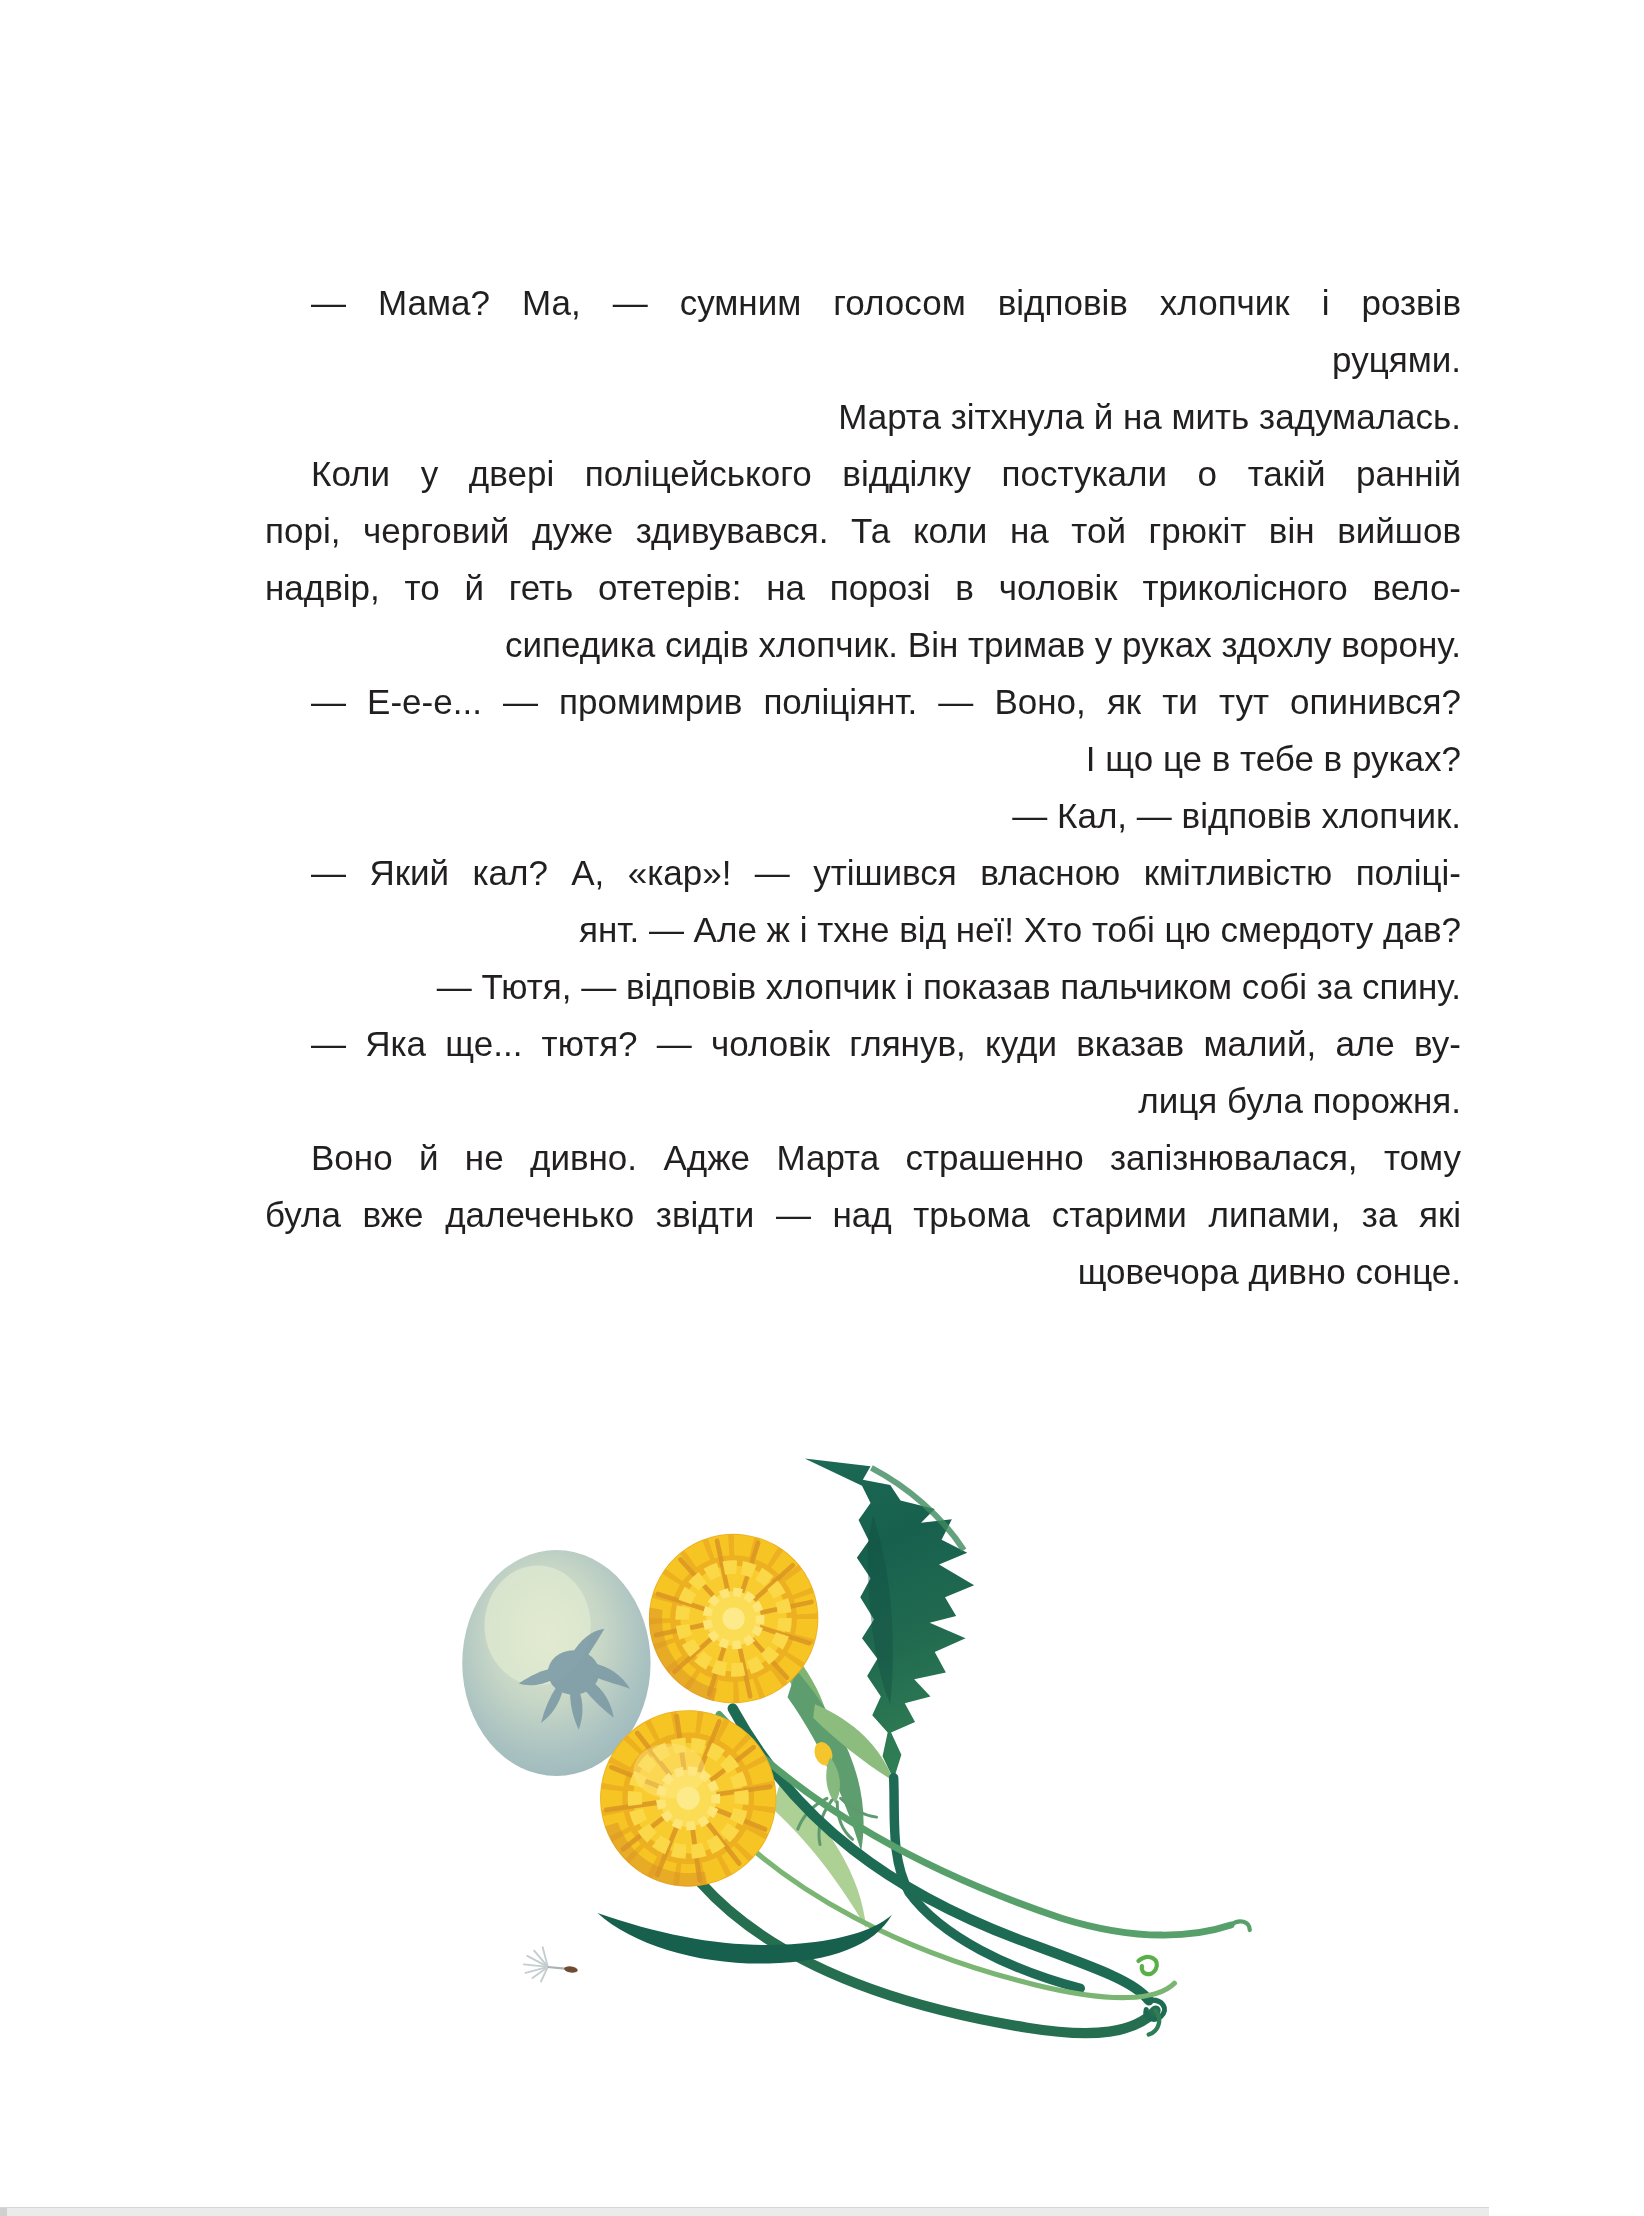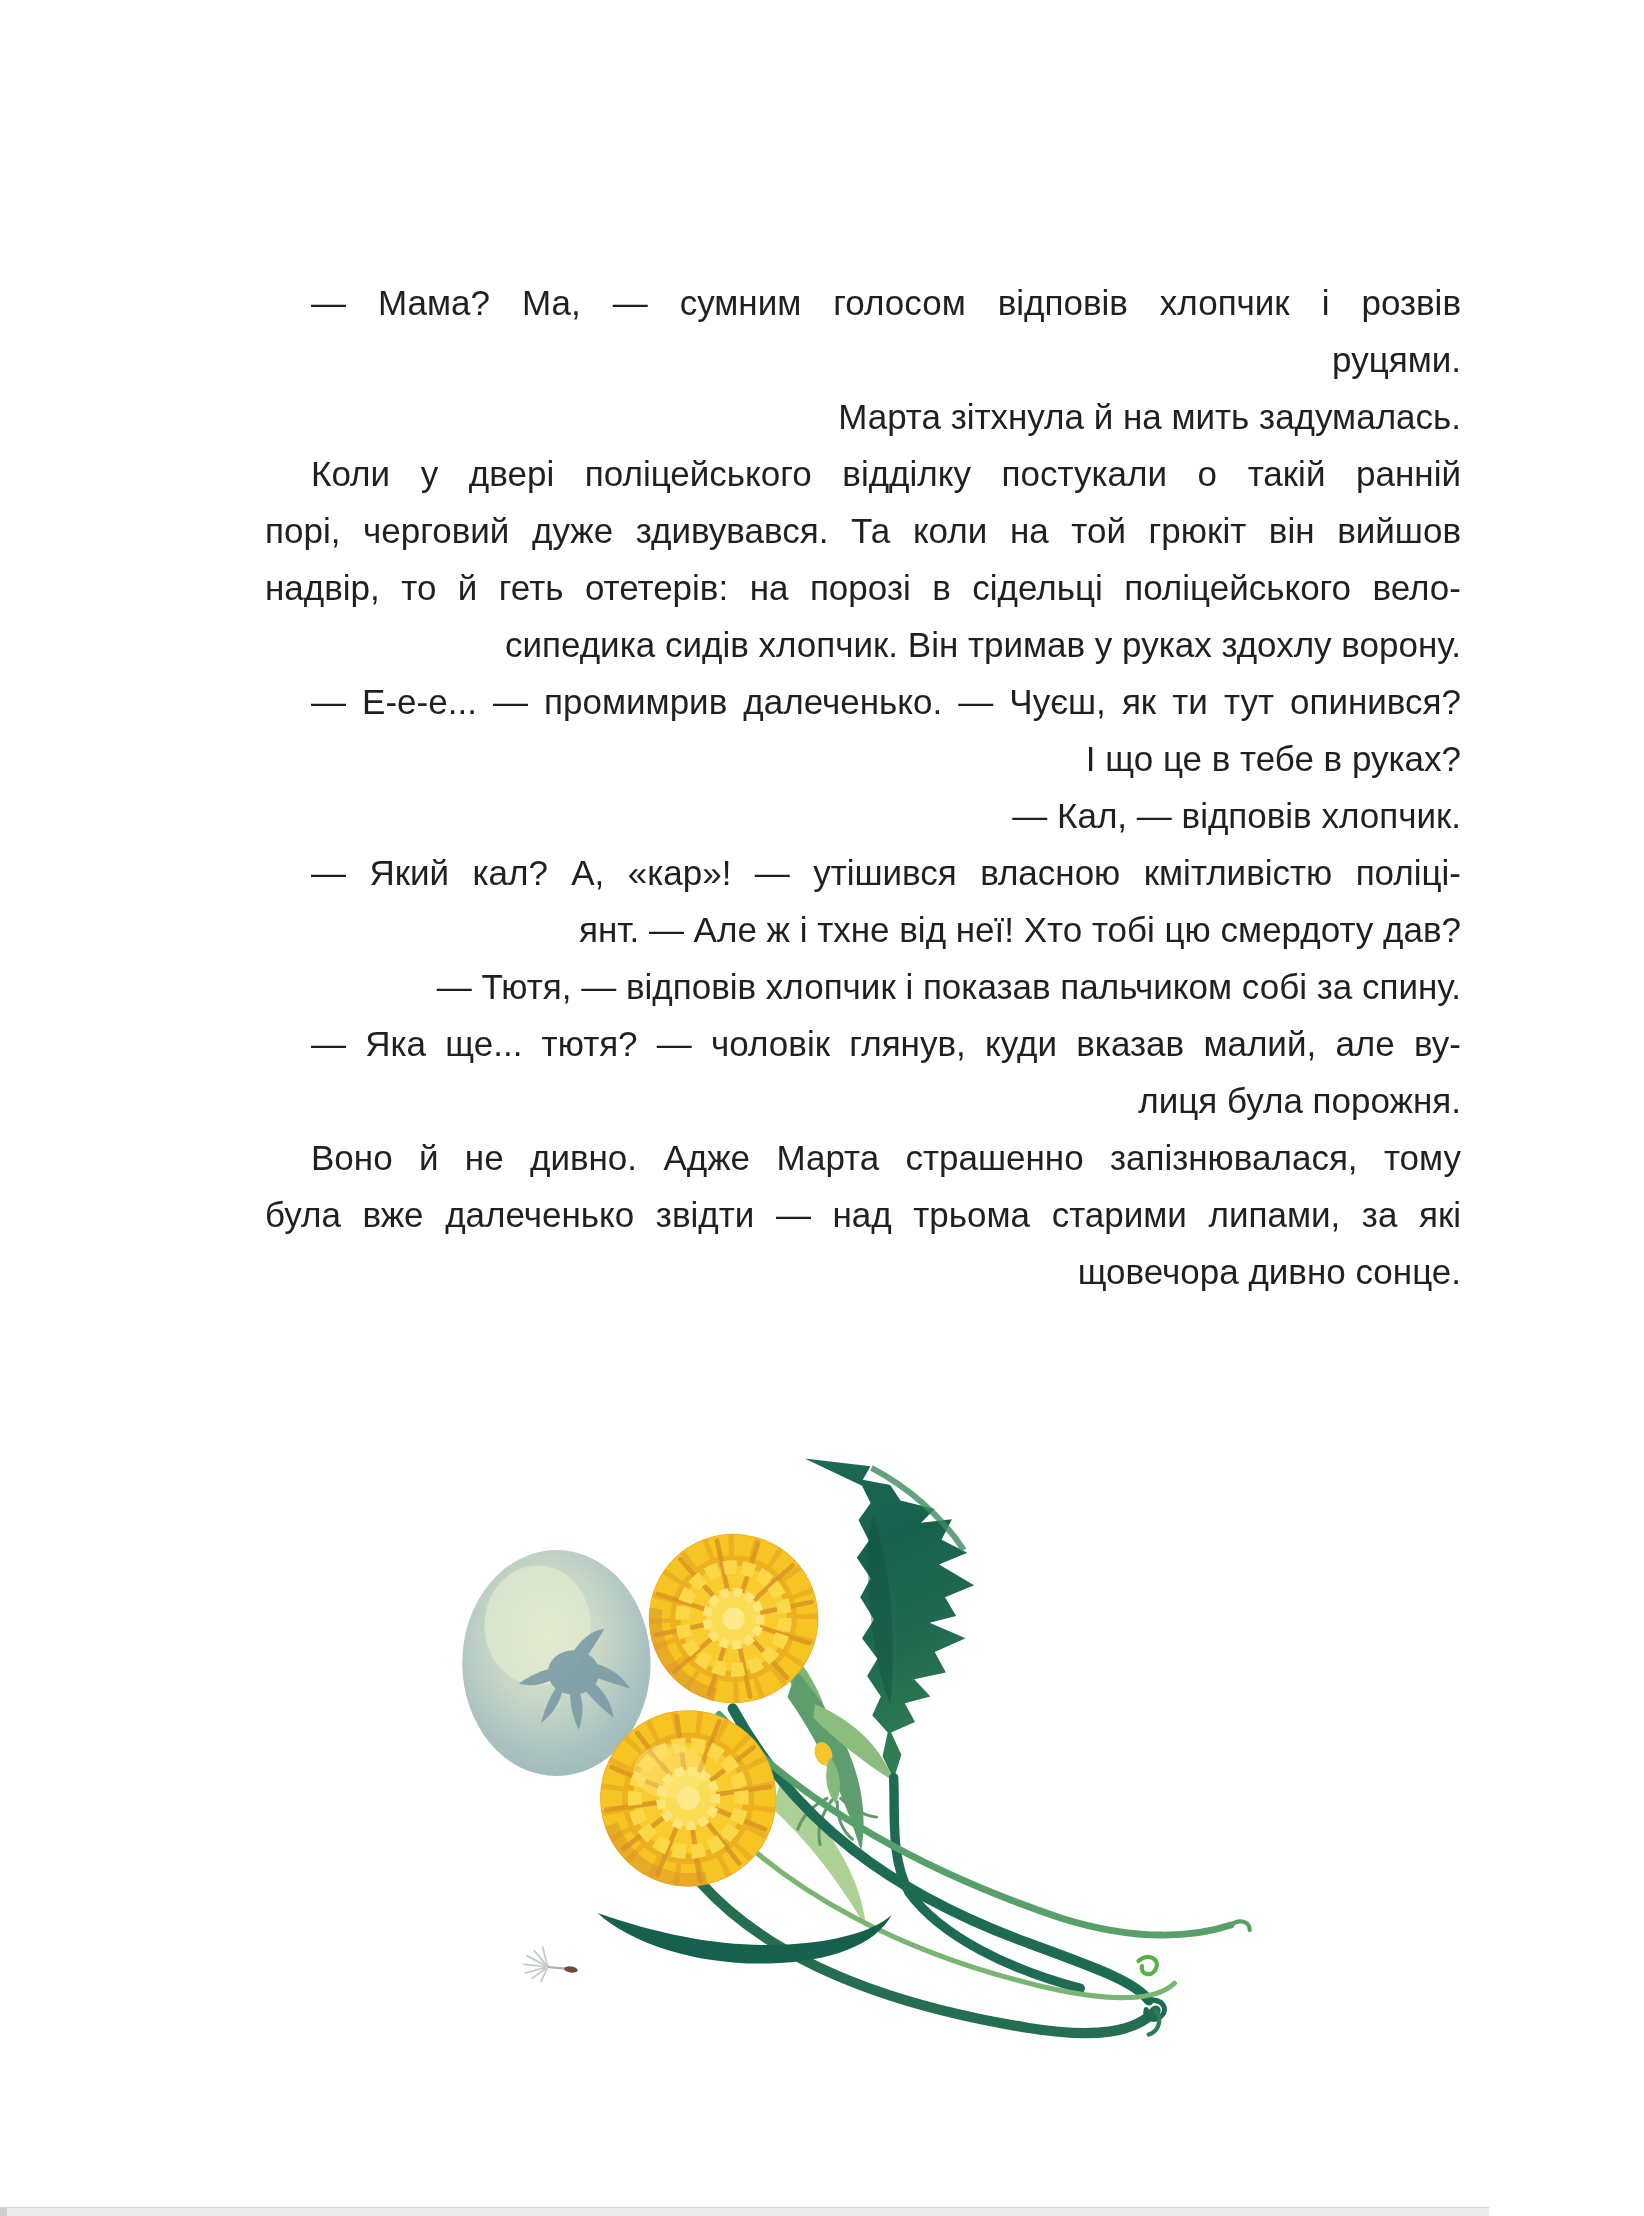--- a/index.html
+++ b/index.html
@@ -51,23 +51,23 @@
 <body>
 
 <div class="page">
 
   <div class="text-block">
     <div class="line ind jfy">— Мама? Ма, — сумним голосом відповів хлопчик і розвів</div>
     <div class="line">руцями.</div>
     <div class="line ind">Марта зітхнула й на мить задумалась.</div>
     <div class="line ind jfy">Коли у двері поліцейського відділку постукали о такій ранній</div>
     <div class="line jfy">порі, черговий дуже здивувався. Та коли на той грюкіт він вийшов</div>
-    <div class="line jfy">надвір, то й геть отетерів: на порозі в сідельці поліцейського вело-</div>
+    <div class="line jfy">надвір, то й геть отетерів: на порозі в чоловік триколісного вело-</div>
     <div class="line">сипедика сидів хлопчик. Він тримав у руках здохлу ворону.</div>
-    <div class="line ind jfy">— Е-е-е... — промимрив далеченько. — Чуєш, як ти тут опинився?</div>
+    <div class="line ind jfy">— Е-е-е... — промимрив поліціянт. — Воно, як ти тут опинився?</div>
     <div class="line">І що це в тебе в руках?</div>
     <div class="line ind">— Кал, — відповів хлопчик.</div>
     <div class="line ind jfy">— Який кал? А, «кар»! — утішився власною кмітливістю поліці-</div>
     <div class="line">янт. — Але ж і тхне від неї! Хто тобі цю смердоту дав?</div>
     <div class="line ind">— Тютя, — відповів хлопчик і показав пальчиком собі за спину.</div>
     <div class="line ind jfy">— Яка ще... тютя? — чоловік глянув, куди вказав малий, але ву-</div>
     <div class="line">лиця була порожня.</div>
     <div class="line ind jfy">Воно й не дивно. Адже Марта страшенно запізнювалася, тому</div>
     <div class="line jfy">була вже далеченько звідти — над трьома старими липами, за які</div>
     <div class="line">щовечора дивно сонце.</div>

